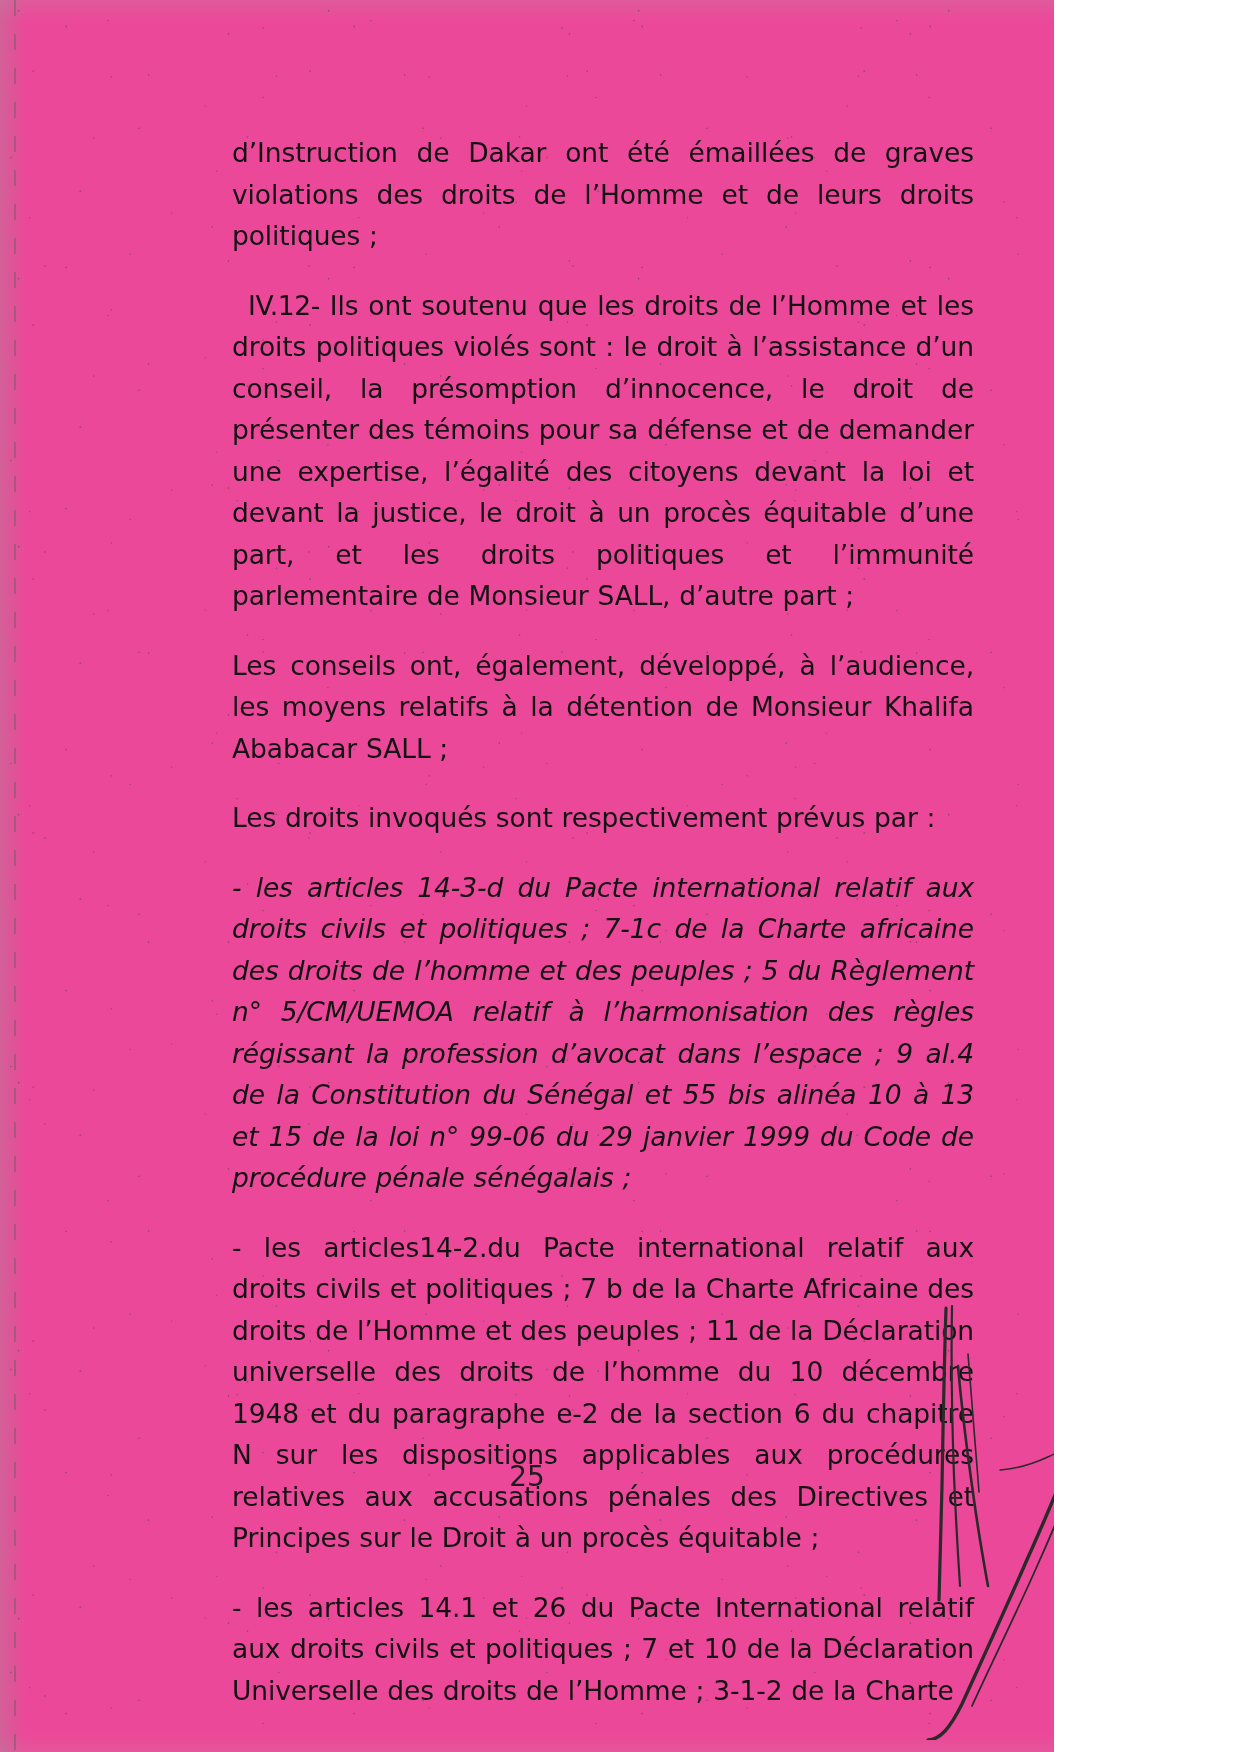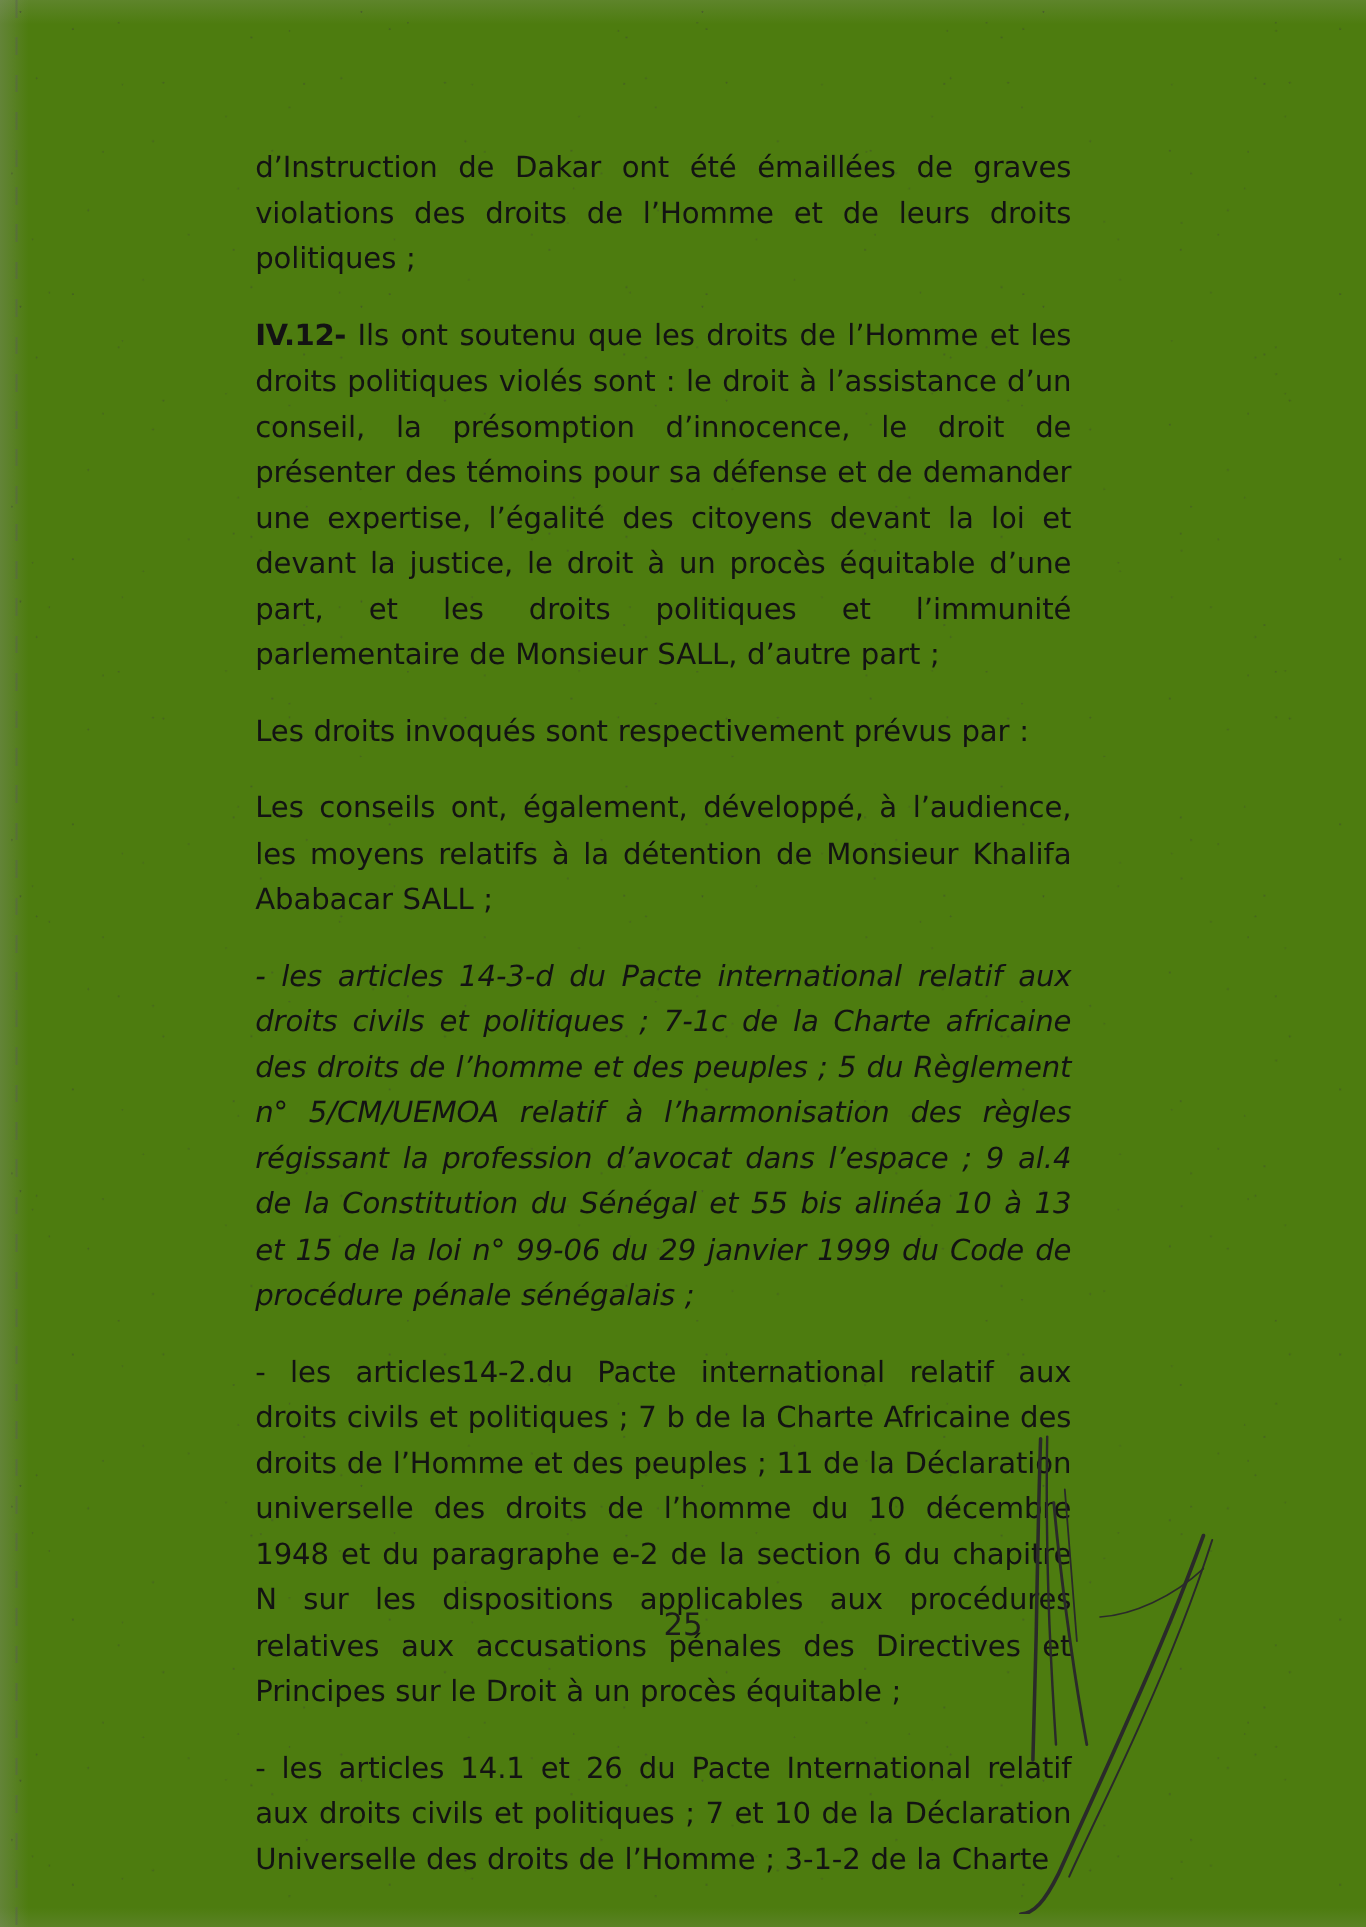--- a/index.html
+++ b/index.html
@@ -3,23 +3,23 @@
 <meta charset="utf-8">
 <style>
   html, body {
     margin: 0;
     padding: 0;
     background: #ffffff;
   }
 
   #page {
     position: relative;
-    width: 1242px;
+    width: 1054px;
     height: 1752px;
-    background: #4d7c0f;
+    background: #ec4899;
     overflow: hidden;
     font-family: "DejaVu Sans", sans-serif;
   }
 
   .edge-shade {
     position: absolute;
     inset: 0;
     pointer-events: none;
     z-index: 2;
     background:
@@ -62,22 +62,23 @@
     line-height: 41.5px;
     color: #131313;
     letter-spacing: -0.1px;
     word-spacing: 0.5px;
     -webkit-font-smoothing: none;
   }
 
   p.para:last-of-type { margin-bottom: 12px; }
 
   .bold-ref {
-    font-weight: bold;
+    font-weight: normal;
     letter-spacing: -0.4px;
+    margin-left: 16px;
   }
 
   
   .p-open   { margin-bottom: 26px; }
   .p-iv12   { margin-bottom: 27px; }
   .p-consls { margin-bottom: 27px; }
   .p-invoq  { margin-bottom: 29px; }
   .p-art1   { margin-bottom: 30px; font-style: italic; }
   .p-art2   { margin-bottom: 30px; }
   .p-art3   { margin-bottom: 0; }
@@ -157,26 +158,26 @@
   <div id="content">
 
     <p class="para p-open">
       <span>d’Instruction de Dakar ont été émaillées de graves violations des droits de l’Homme et de leurs droits politiques ;</span>
     </p>
 
     <p class="para p-iv12">
       <span class="bold-ref">IV.12-</span><span> Ils ont soutenu que les droits de l’Homme et les droits politiques violés sont : le droit à l’assistance d’un conseil, la présomption d’innocence, le droit de présenter des témoins pour sa défense et de demander une expertise, l’égalité des citoyens devant la loi et devant la justice, le droit à un procès équitable d’une part, et les droits politiques et l’immunité parlementaire de Monsieur SALL, d’autre part ;</span>
     </p>
 
+    <p class="para p-consls">
+      <span>Les conseils ont, également, développé, à l’audience, les moyens relatifs à la détention de Monsieur Khalifa Ababacar SALL ;</span>
+    </p>
+
     <p class="para p-invoq">
       <span>Les droits invoqués sont respectivement prévus par :</span>
-    </p>
-
-    <p class="para p-consls">
-      <span>Les conseils ont, également, développé, à l’audience, les moyens relatifs à la détention de Monsieur Khalifa Ababacar SALL ;</span>
     </p>
 
     <p class="para p-art1">
       <span>- les articles 14-3-d du Pacte international relatif aux droits civils et politiques ; 7-1c de la Charte africaine des droits de l’homme et des peuples ; 5 du Règlement n° 5/CM/UEMOA relatif à l’harmonisation des règles régissant la profession d’avocat dans l’espace ; 9 al.4 de la Constitution du Sénégal et 55 bis alinéa 10 à 13 et 15 de la loi n° 99-06 du 29 janvier 1999 du Code de procédure pénale sénégalais  ;</span>
     </p>
 
     <p class="para p-art2">
       <span>- les articles14-2.du Pacte international relatif aux droits civils et politiques ; 7 b de la Charte Africaine des droits de l’Homme et des peuples ; 11 de la Déclaration universelle des droits de l’homme du 10 décembre 1948 et du paragraphe e-2 de la section 6 du chapitre N sur les dispositions applicables aux procédures relatives aux accusations pénales des Directives et Principes sur le Droit à un procès équitable ;</span>
     </p>
 

